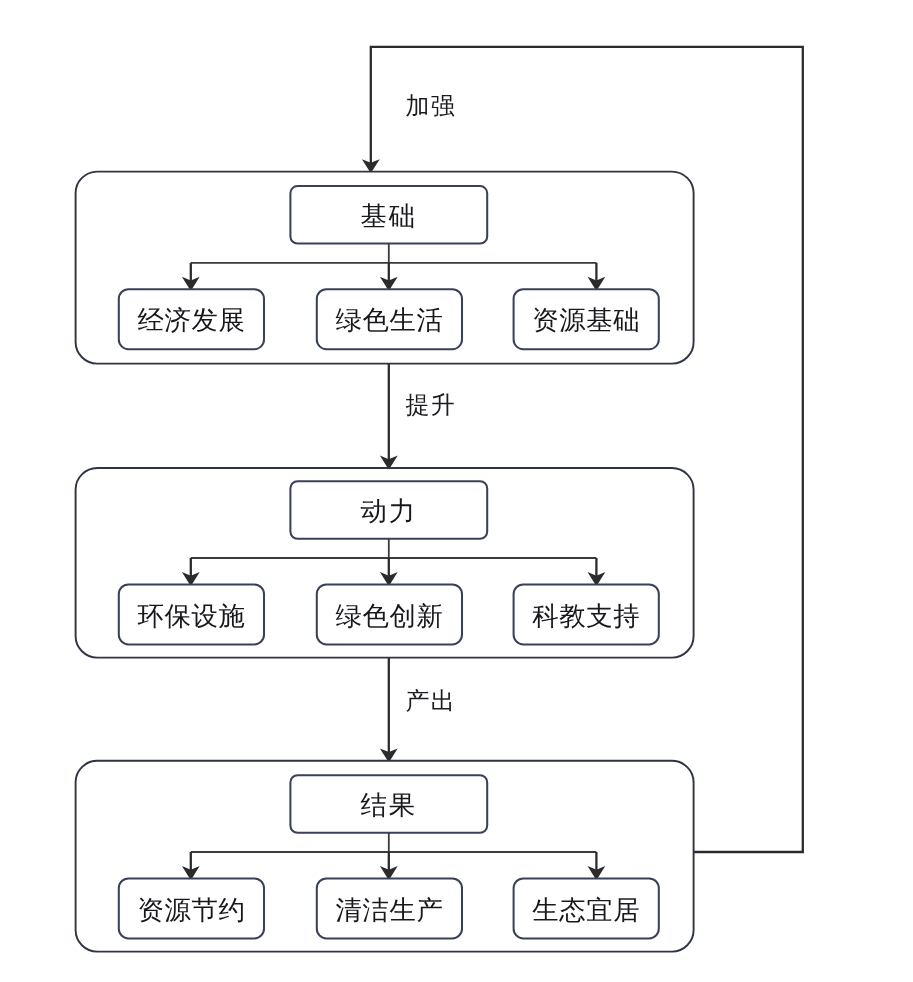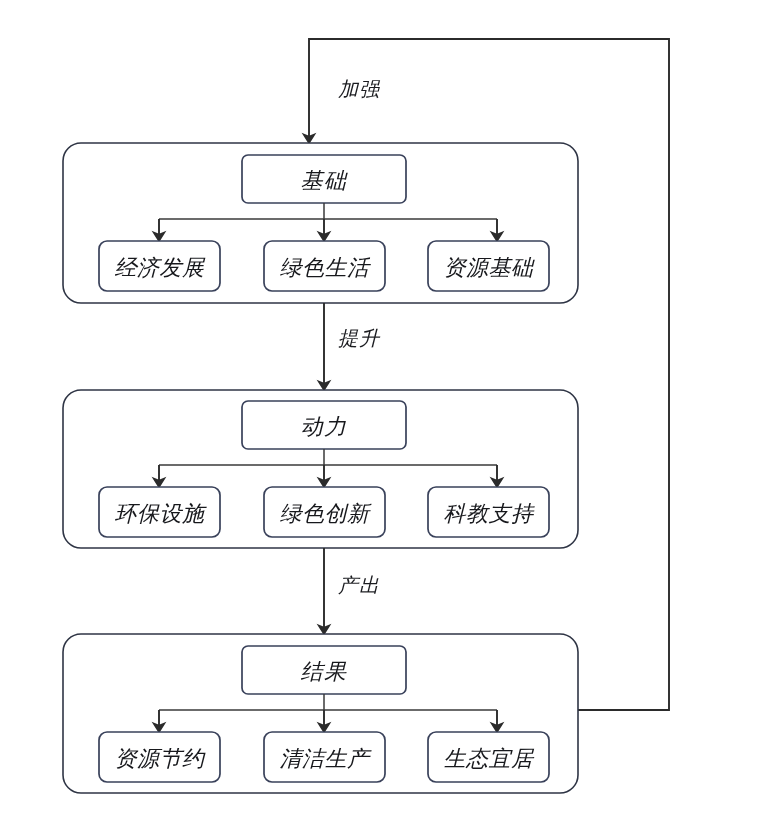--- a/index.html
+++ b/index.html
@@ -12,21 +12,20 @@
     width: 761px;
     height: 818px;
     font-family: "Liberation Serif", "DejaVu Serif", serif;
     overflow: hidden;
   }
   #diagram-root {
     position: relative;
     width: 639px;
     height: 818px;
     background: #ffffff;
-    font-style: italic;
   }
   svg#flow-svg {
     position: absolute;
     top: 0;
     left: 0;
     width: 761px;
     height: 818px;
     display: block;
   }
   .group-box {

